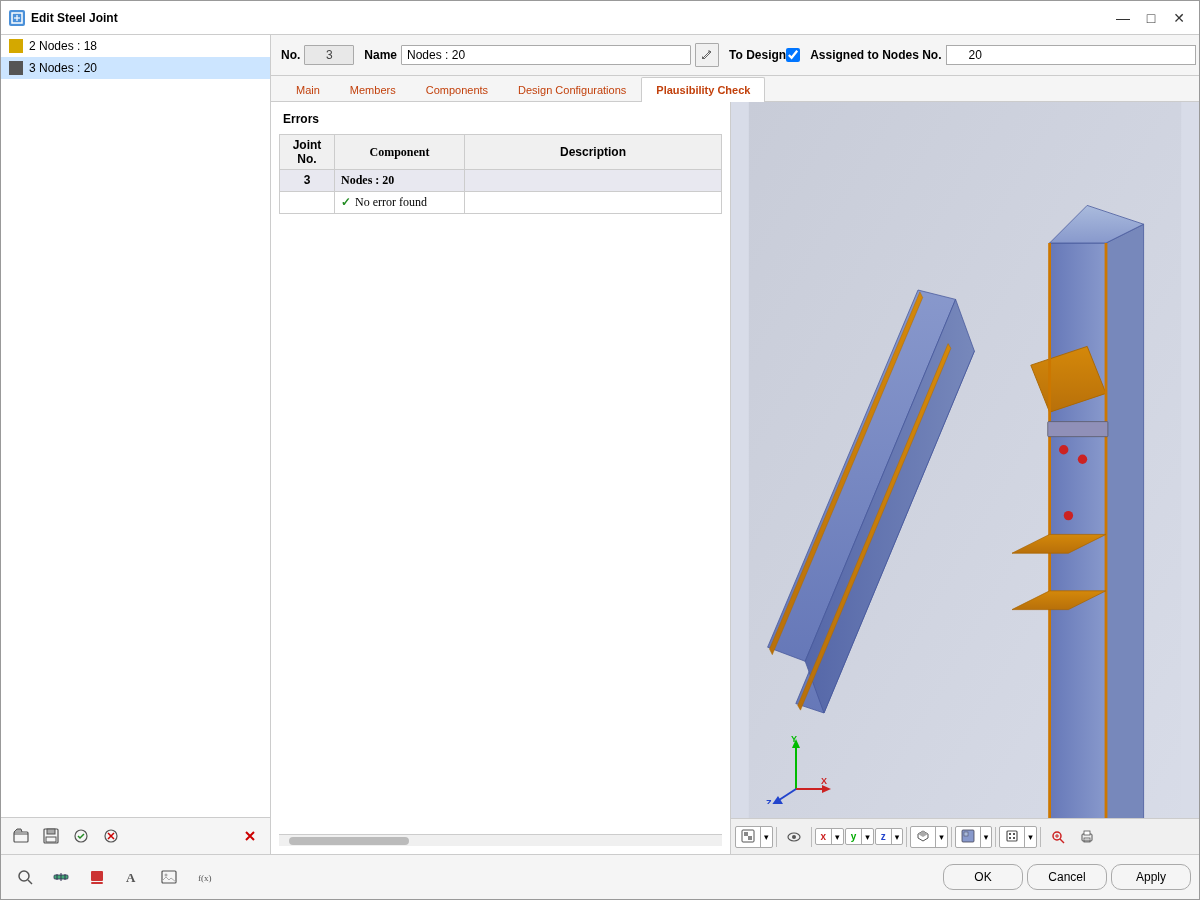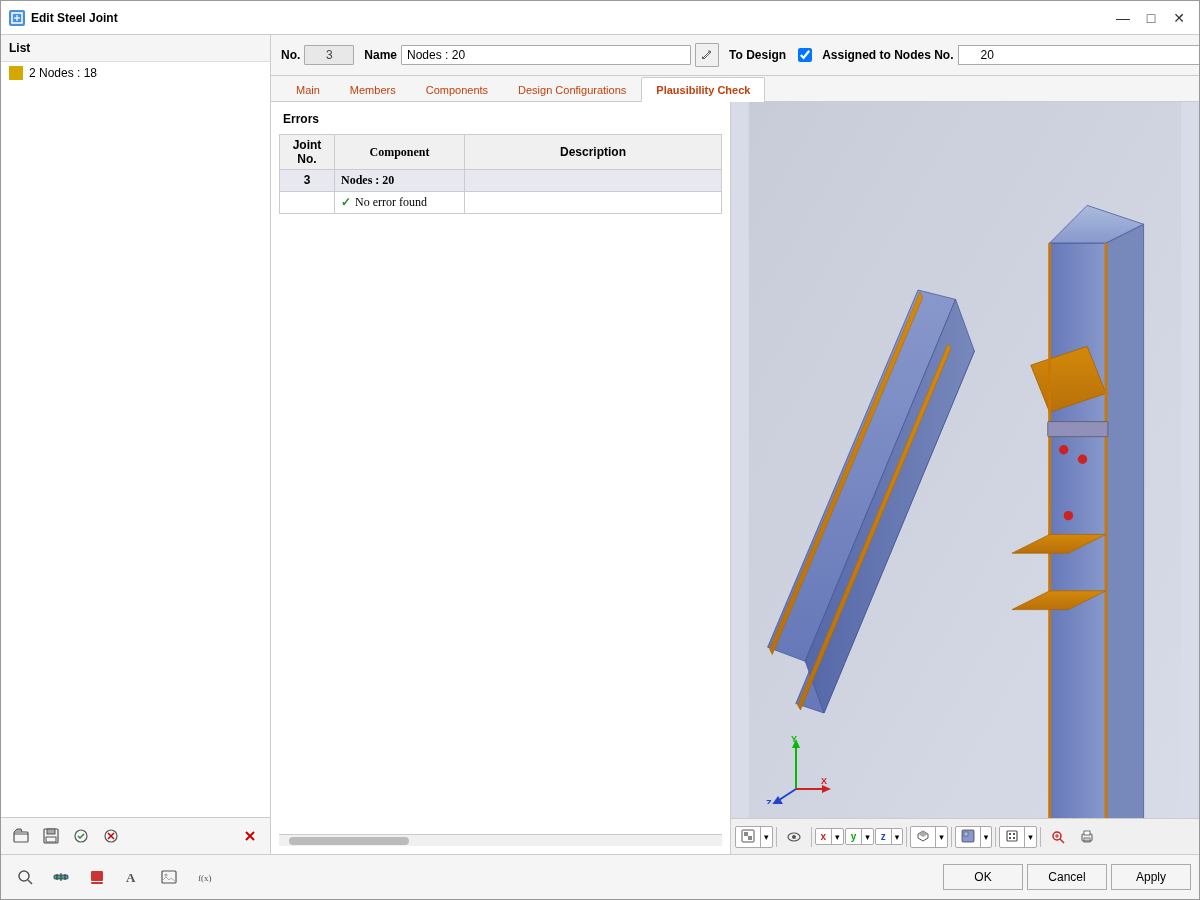--- a/index.html
+++ b/index.html
@@ -190,21 +190,21 @@
       align-items: center;
       justify-content: center;
       cursor: pointer;
       font-size: 12px;
       border-radius: 1px;
     }
 
     .checkbox-group {
       display: flex;
       align-items: flex-start;
-      gap: 12px;
+      gap: 0;
     }
     input[type="checkbox"] {
       width: 14px;
       height: 14px;
     }
 
     .assign-input {
       width: 250px;
       border: 1px solid #aaa;
       background: #fff;
@@ -438,21 +438,21 @@
     }
 
     .bottom-spacer { flex: 1; }
 
     .dialog-btn {
       padding: 5px 20px;
       font-size: 12px;
       border: 1px solid #aaa;
       background: #f5f5f5;
       cursor: pointer;
-      border-radius: 0;
+      border-radius: 10px;
       min-width: 80px;
     }
 
     
     .color-cyan { background: #7ecbcb; }
     .color-yellow { background: #d4a800; }
     .color-darkgray { background: #555; }
   </style>
 </head>
 <body>
@@ -471,26 +471,29 @@
     <div class="titlebar-controls">
       <button class="titlebar-btn">—</button>
       <button class="titlebar-btn">□</button>
       <button class="titlebar-btn close">✕</button>
     </div>
   </div>
 
   <div class="main-content">
 
     <div class="left-panel">
-      <div class="list-header">List</div>
       <div class="list-items">
 
         <div class="list-item">
           <div class="list-item-color color-yellow"></div>
           <span>2  Nodes : 18</span>
+        </div>
+        <div class="list-item selected">
+          <div class="list-item-color color-darkgray"></div>
+          <span>3  Nodes : 20</span>
         </div>
 
       </div>
       <div class="left-toolbar">
 
         <button class="toolbar-btn" title="New">
           <svg width="16" height="16" viewBox="0 0 16 16">
             <rect x="1" y="4" width="14" height="10" rx="1" fill="none" stroke="#555" stroke-width="1.2"></rect>
             <path d="M1 6h14" stroke="#555" stroke-width="1"></path>
             <path d="M1 4l3-3h4l1 3" fill="#aaa" stroke="#555" stroke-width="1"></path>

